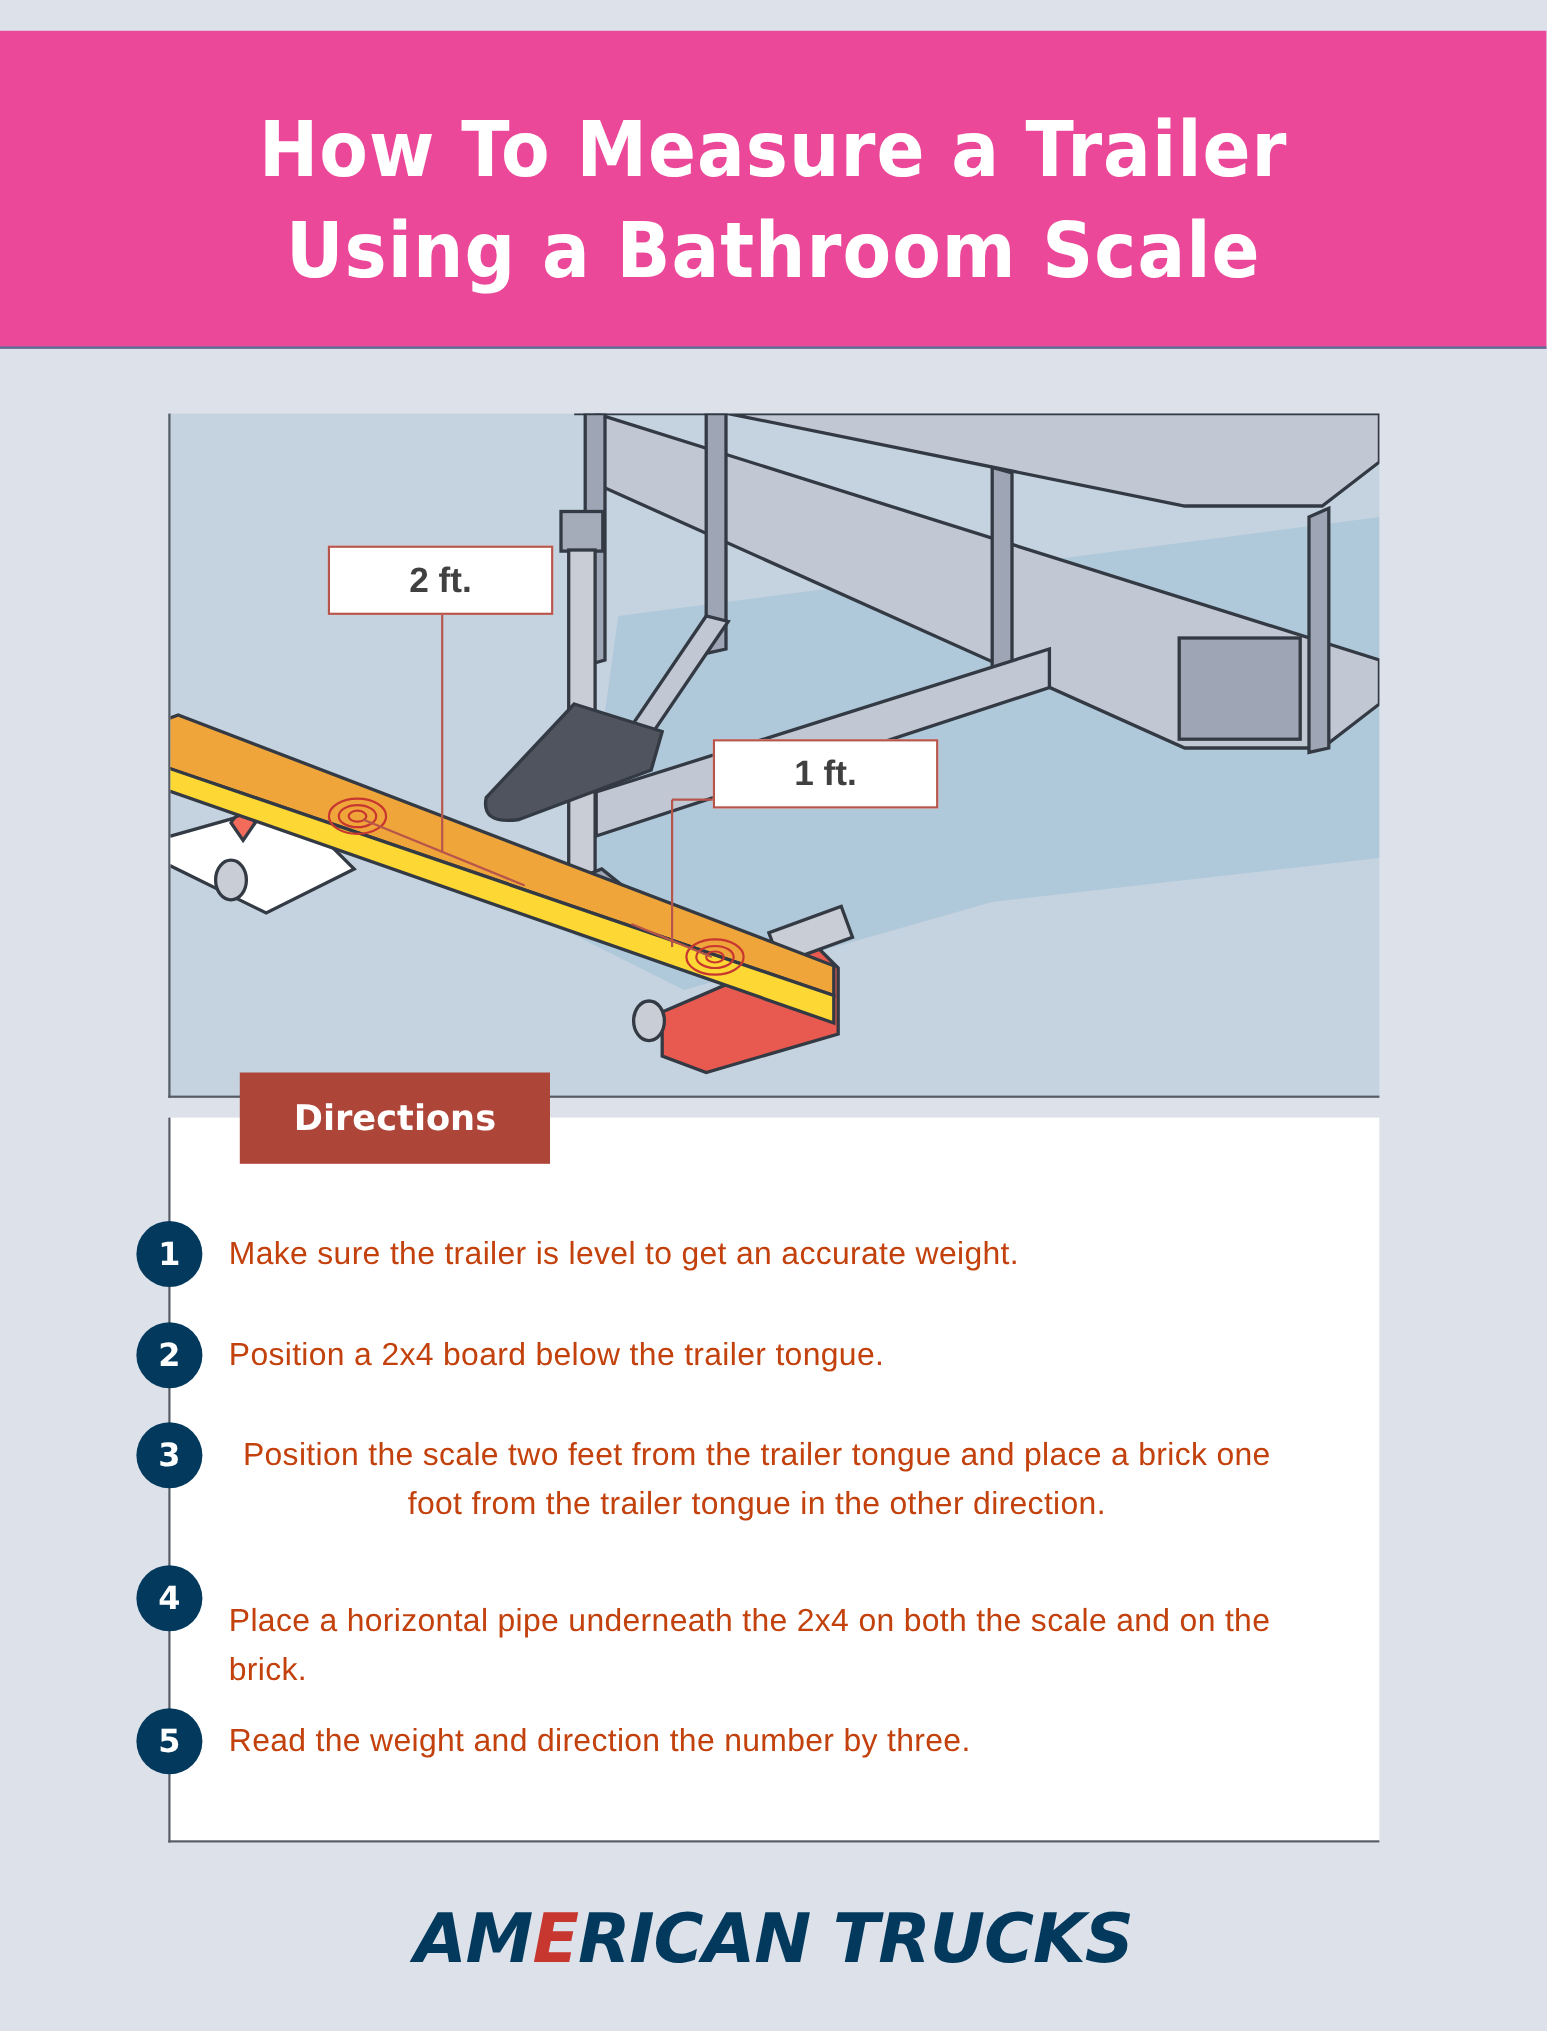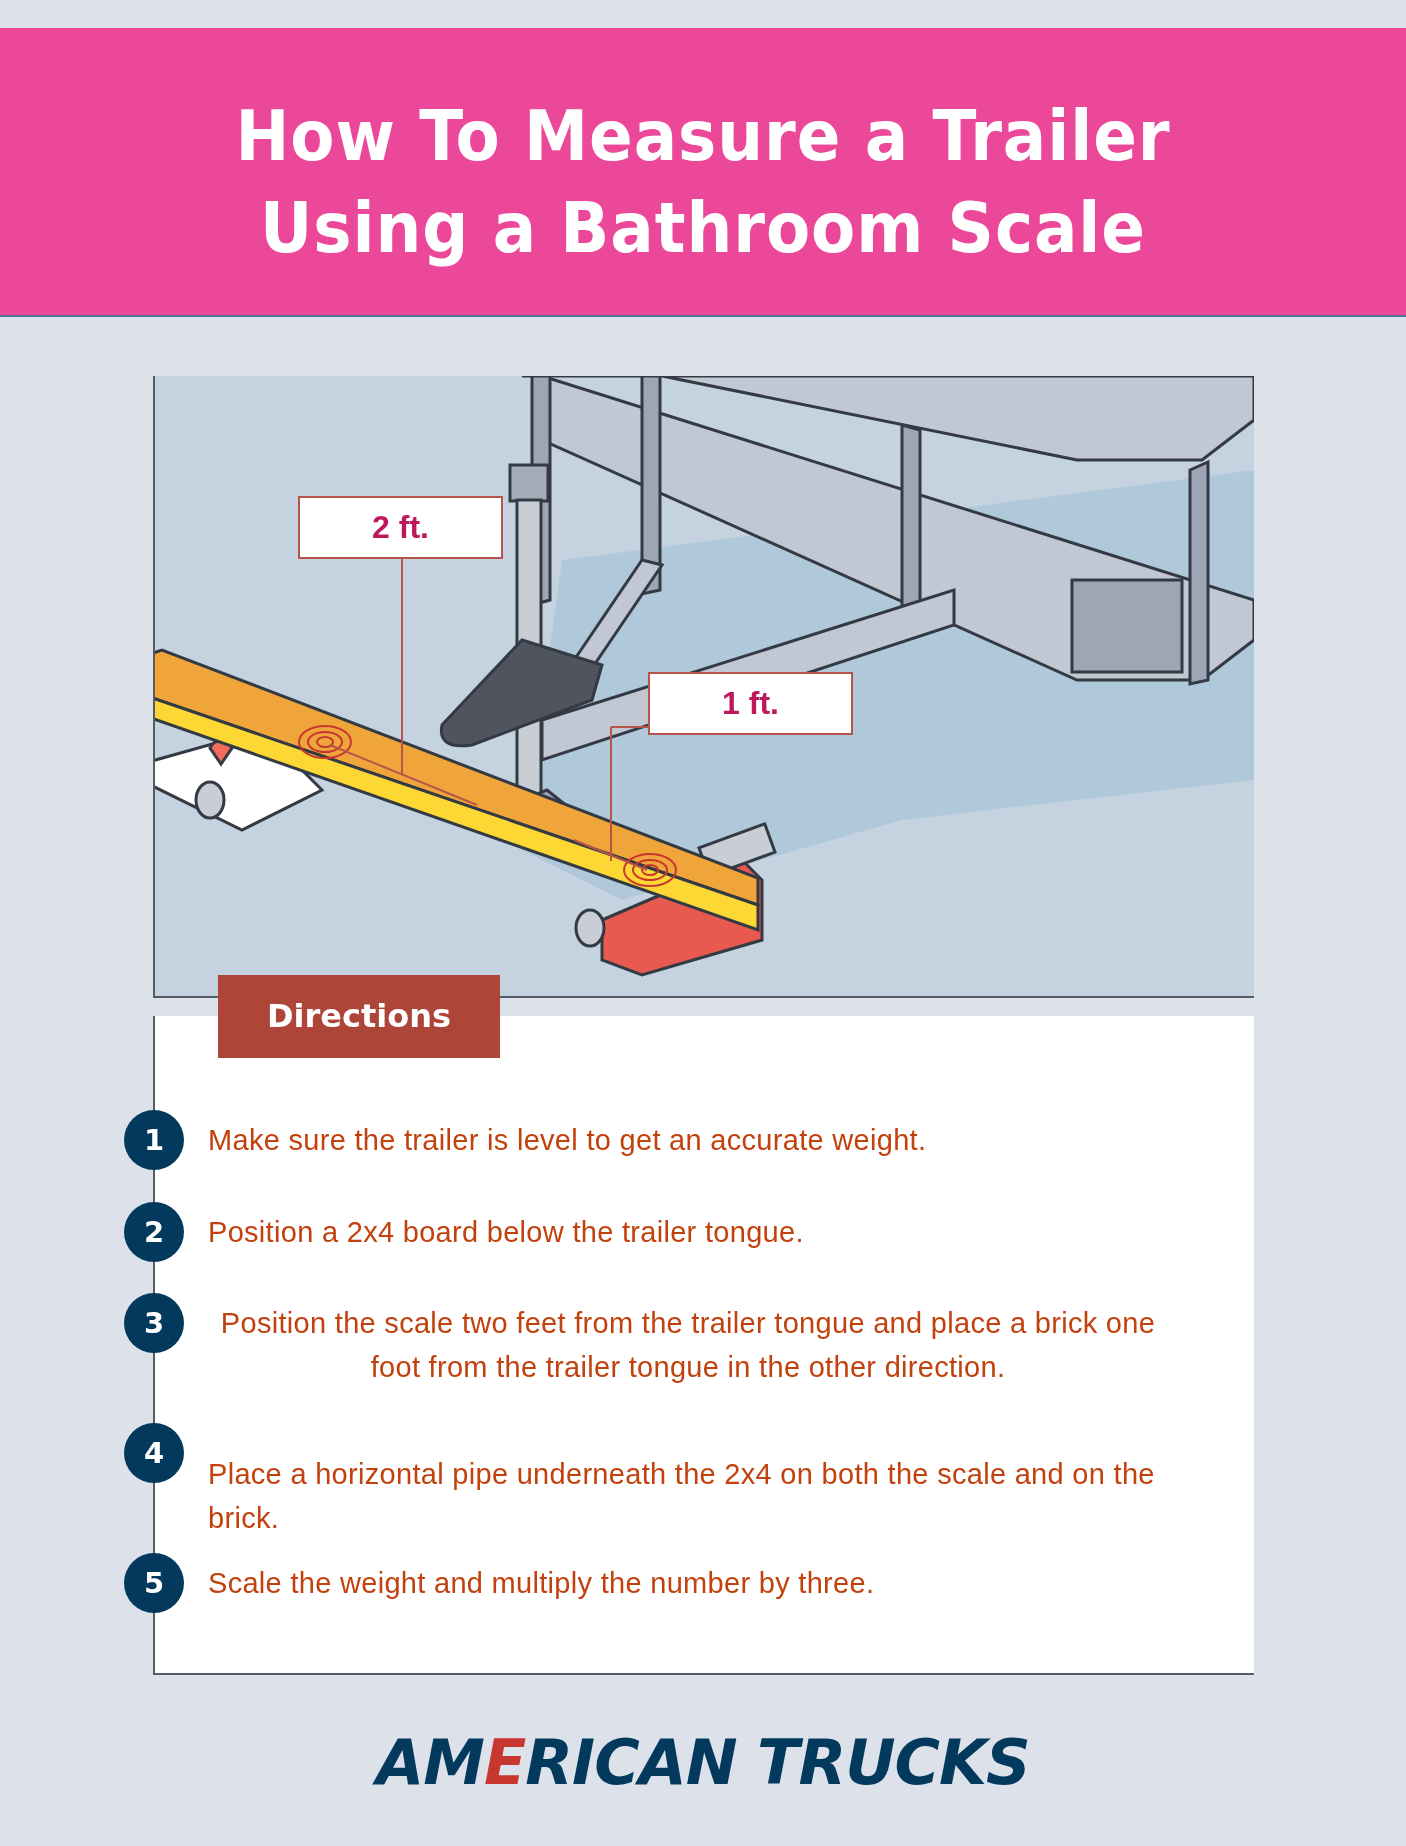--- a/index.html
+++ b/index.html
@@ -1,21 +1,21 @@
 <!DOCTYPE html>
 <html><head>
 <meta charset="utf-8">
 <style>
   html,body{margin:0;padding:0;}
   body{width:1406px;height:1846px;background:#dce1ea;position:relative;overflow:hidden;font-family:"Liberation Sans",sans-serif;}
   .header{position:absolute;left:0;top:0;width:1406px;height:287px;background:#ec4899;border-bottom:2px solid #4d7396;margin-top:28px;}
   .title{position:absolute;left:0;top:62px;width:1406px;text-align:center;color:#fff;font-family:"DejaVu Sans",sans-serif;font-weight:bold;font-size:70px;line-height:92px;letter-spacing:1px;transform:scaleX(0.92);}
   .illus{position:absolute;left:153px;top:376px;width:1099px;height:620px;background:#c5d3e0;border-left:2px solid #555c66;border-bottom:2px solid #555c66;overflow:hidden;}
   .illus svg{position:absolute;left:-153px;top:-376px;}
-  .label-box{position:absolute;background:#fff;border:2px solid #b8554a;color:#be185d;font-family:"Liberation Sans",sans-serif;font-weight:bold;font-size:32px;text-align:center;}
+  .label-box{position:absolute;background:#fff;border:2px solid #b8554a;color:#404040;font-family:"Liberation Sans",sans-serif;font-weight:bold;font-size:32px;text-align:center;}
   .panel{position:absolute;left:153px;top:1016px;width:1099px;height:657px;background:#fff;border-left:2px solid #555c66;border-bottom:2px solid #555c66;}
   .badge{position:absolute;left:218px;top:975px;width:282px;height:83px;background:#ae4539;color:#fff;font-family:"DejaVu Sans",sans-serif;font-weight:bold;font-size:32px;line-height:83px;text-align:center;}
   .step{position:absolute;left:0;width:1406px;}
   .step-num{position:absolute;left:124px;width:60px;height:60px;border-radius:50%;background:#02395c;color:#fff;font-family:"DejaVu Sans",sans-serif;font-weight:bold;font-size:29px;line-height:60px;text-align:center;}
   .step-text{position:absolute;left:208px;width:990px;color:#c2410c;font-size:29px;line-height:44px;letter-spacing:0.3px;}
   .logo{position:absolute;left:0;top:1726px;width:1406px;text-align:center;font-family:"DejaVu Sans",sans-serif;font-weight:bold;font-style:italic;font-size:62px;color:#02395c;letter-spacing:-1px;}
   .logo .e{color:#c7372f;}
 </style>
 </head>
 <body>
@@ -99,18 +99,18 @@
 <div class="step" style="top:1293px;">
   <div class="step-num">3</div>
   <div class="step-text" style="top:8px;width:960px;text-align:center;">Position the scale two feet from the trailer tongue and place a brick one foot from the trailer tongue in the other direction.</div>
 </div>
 <div class="step" style="top:1423px;">
   <div class="step-num">4</div>
   <div class="step-text" style="top:8px;width:980px;margin-top:21px;">Place a horizontal pipe underneath the 2x4 on both the scale and on the brick.</div>
 </div>
 <div class="step" style="top:1553px;">
   <div class="step-num">5</div>
-  <div class="step-text" style="top:8px;">Scale the weight and multiply the number by three.</div>
+  <div class="step-text" style="top:8px;">Read the weight and direction the number by three.</div>
 </div>
 
 <div class="logo">
   <span>AM</span><span class="e">E</span><span>RICAN TRUCKS</span>
 </div>
 
 </body></html>

